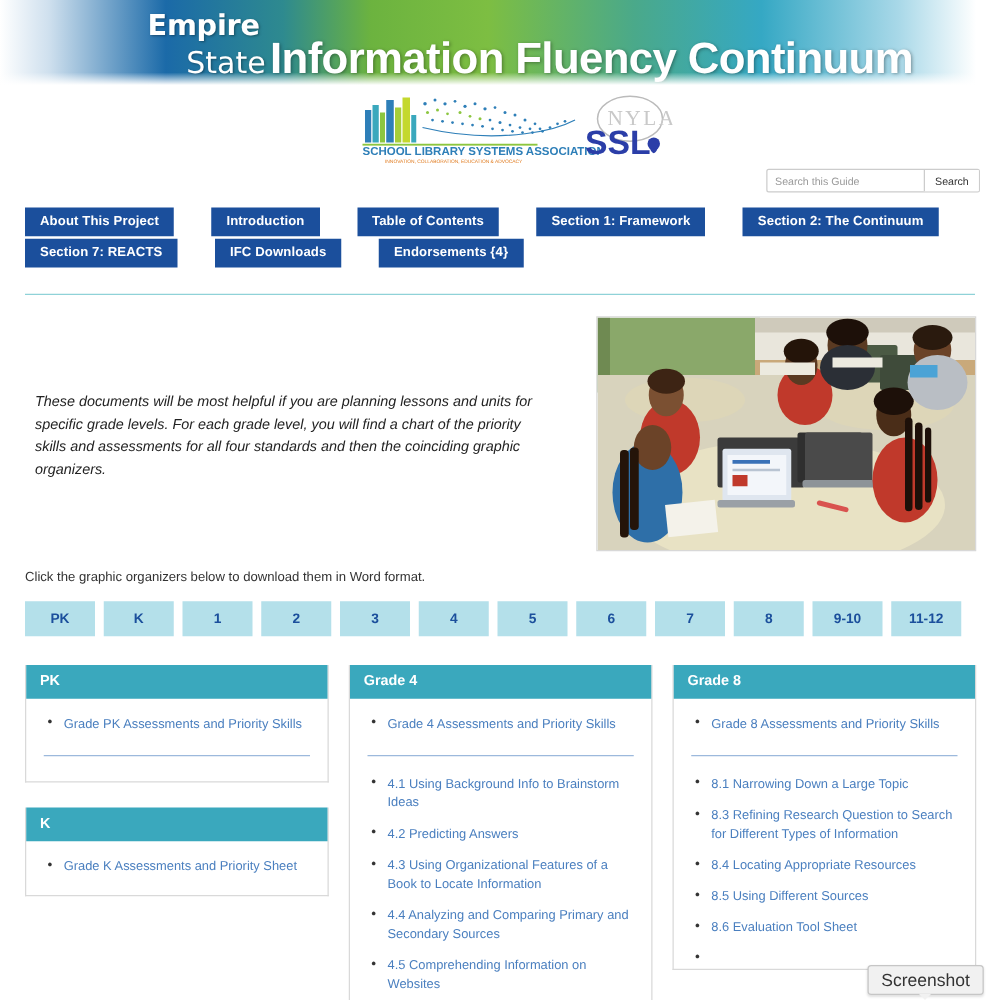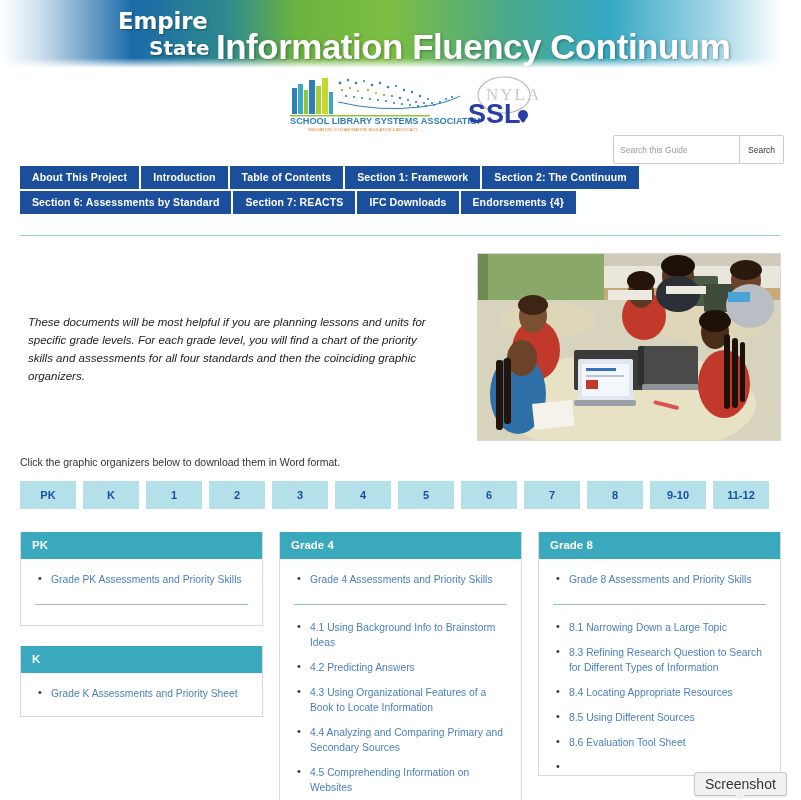--- a/index.html
+++ b/index.html
@@ -31,21 +31,21 @@
   }
   .bn-empire {
     position:absolute; left:118px; top:8px;
     font-size:23px; font-weight:bold; color:#fff;
     font-family:"DejaVu Sans", sans-serif;
     letter-spacing:-0.2px;
     text-shadow: 1px 1px 2px rgba(0,0,0,.35);
   }
   .bn-state {
     position:absolute; left:149px; top:36px;
-    font-size:20px; font-weight:bold; color:#fff;
+    font-size:24px; font-weight:normal; color:#fff;
     font-family:"DejaVu Sans", sans-serif;
     text-shadow: 1px 1px 2px rgba(0,0,0,.35);
   }
   .bn-main {
     position:absolute; left:216px; top:27px;
     font-size:35px; font-weight:bold; color:#fff;
     font-family:Liberation Sans, sans-serif;
     letter-spacing:-0.5px;
     text-shadow: 1px 1px 3px rgba(0,0,0,.35);
     white-space:nowrap;
@@ -56,39 +56,39 @@
     position:relative; width:801px; height:62px;
   }
   .slsa-logo { position:absolute; left:280px; top:6px; width:200px; height:58px; }
   .nysl-logo { position:absolute; left:466px; top:6px; width:72px; height:56px; }
 
   
   .search-wrap {
     position:absolute; right:17px; top:135px;
     display:flex; align-items:stretch;
     border:1px solid #ccc; border-radius:2px; background:#fff;
-    height:29px;
+    height:19px;
   }
   .search-input {
     border:none; outline:none; width:125px; padding:0 6px;
     font-size:8.5px; color:#444;
     font-family:"Liberation Sans", sans-serif; background:transparent;
   }
   .search-input::placeholder { color:#9a9a9a; }
   .search-btn {
     border:none; border-left:1px solid #ccc; background:#fff;
     padding:0 8px; font-size:8.5px; color:#333; cursor:pointer;
     font-family:"Liberation Sans", sans-serif;
   }
 
   
   .tabs-area {
     position:absolute; left:20px; top:166px; width:760px;
   }
-  .tab-row { display:flex; margin-bottom:2px; }
+  .tab-row { display:flex; margin-bottom:2px;gap:28px; }
   .tab {
     background:#1b4f9c;
     color:#ffffff;
     font-size:10.5px; font-weight:bold;
     padding:5px 12px 6px 12px;
     margin-right:2px;
     white-space:nowrap;
     cursor:pointer;
     line-height:12px;
     font-family:"Liberation Sans", sans-serif;
@@ -289,21 +289,20 @@
 
 <div class="tabs-area">
   <div class="tab-row">
     <div class="tab">About This Project</div>
     <div class="tab">Introduction</div>
     <div class="tab">Table of Contents</div>
     <div class="tab">Section 1: Framework</div>
     <div class="tab">Section 2: The Continuum</div>
   </div>
   <div class="tab-row">
-    <div class="tab">Section 6: Assessments by Standard</div>
     <div class="tab">Section 7: REACTS</div>
     <div class="tab">IFC Downloads</div>
     <div class="tab">Endorsements {4}</div>
   </div>
 </div>
 <div class="tabs-underline"></div>
 
 <div class="intro-text">These documents will be most helpful if you are planning lessons and units for specific grade levels.  For each grade level, you will find a chart of the priority skills and assessments for all four standards and then the coinciding graphic organizers.</div>
 
 <div class="photo">

